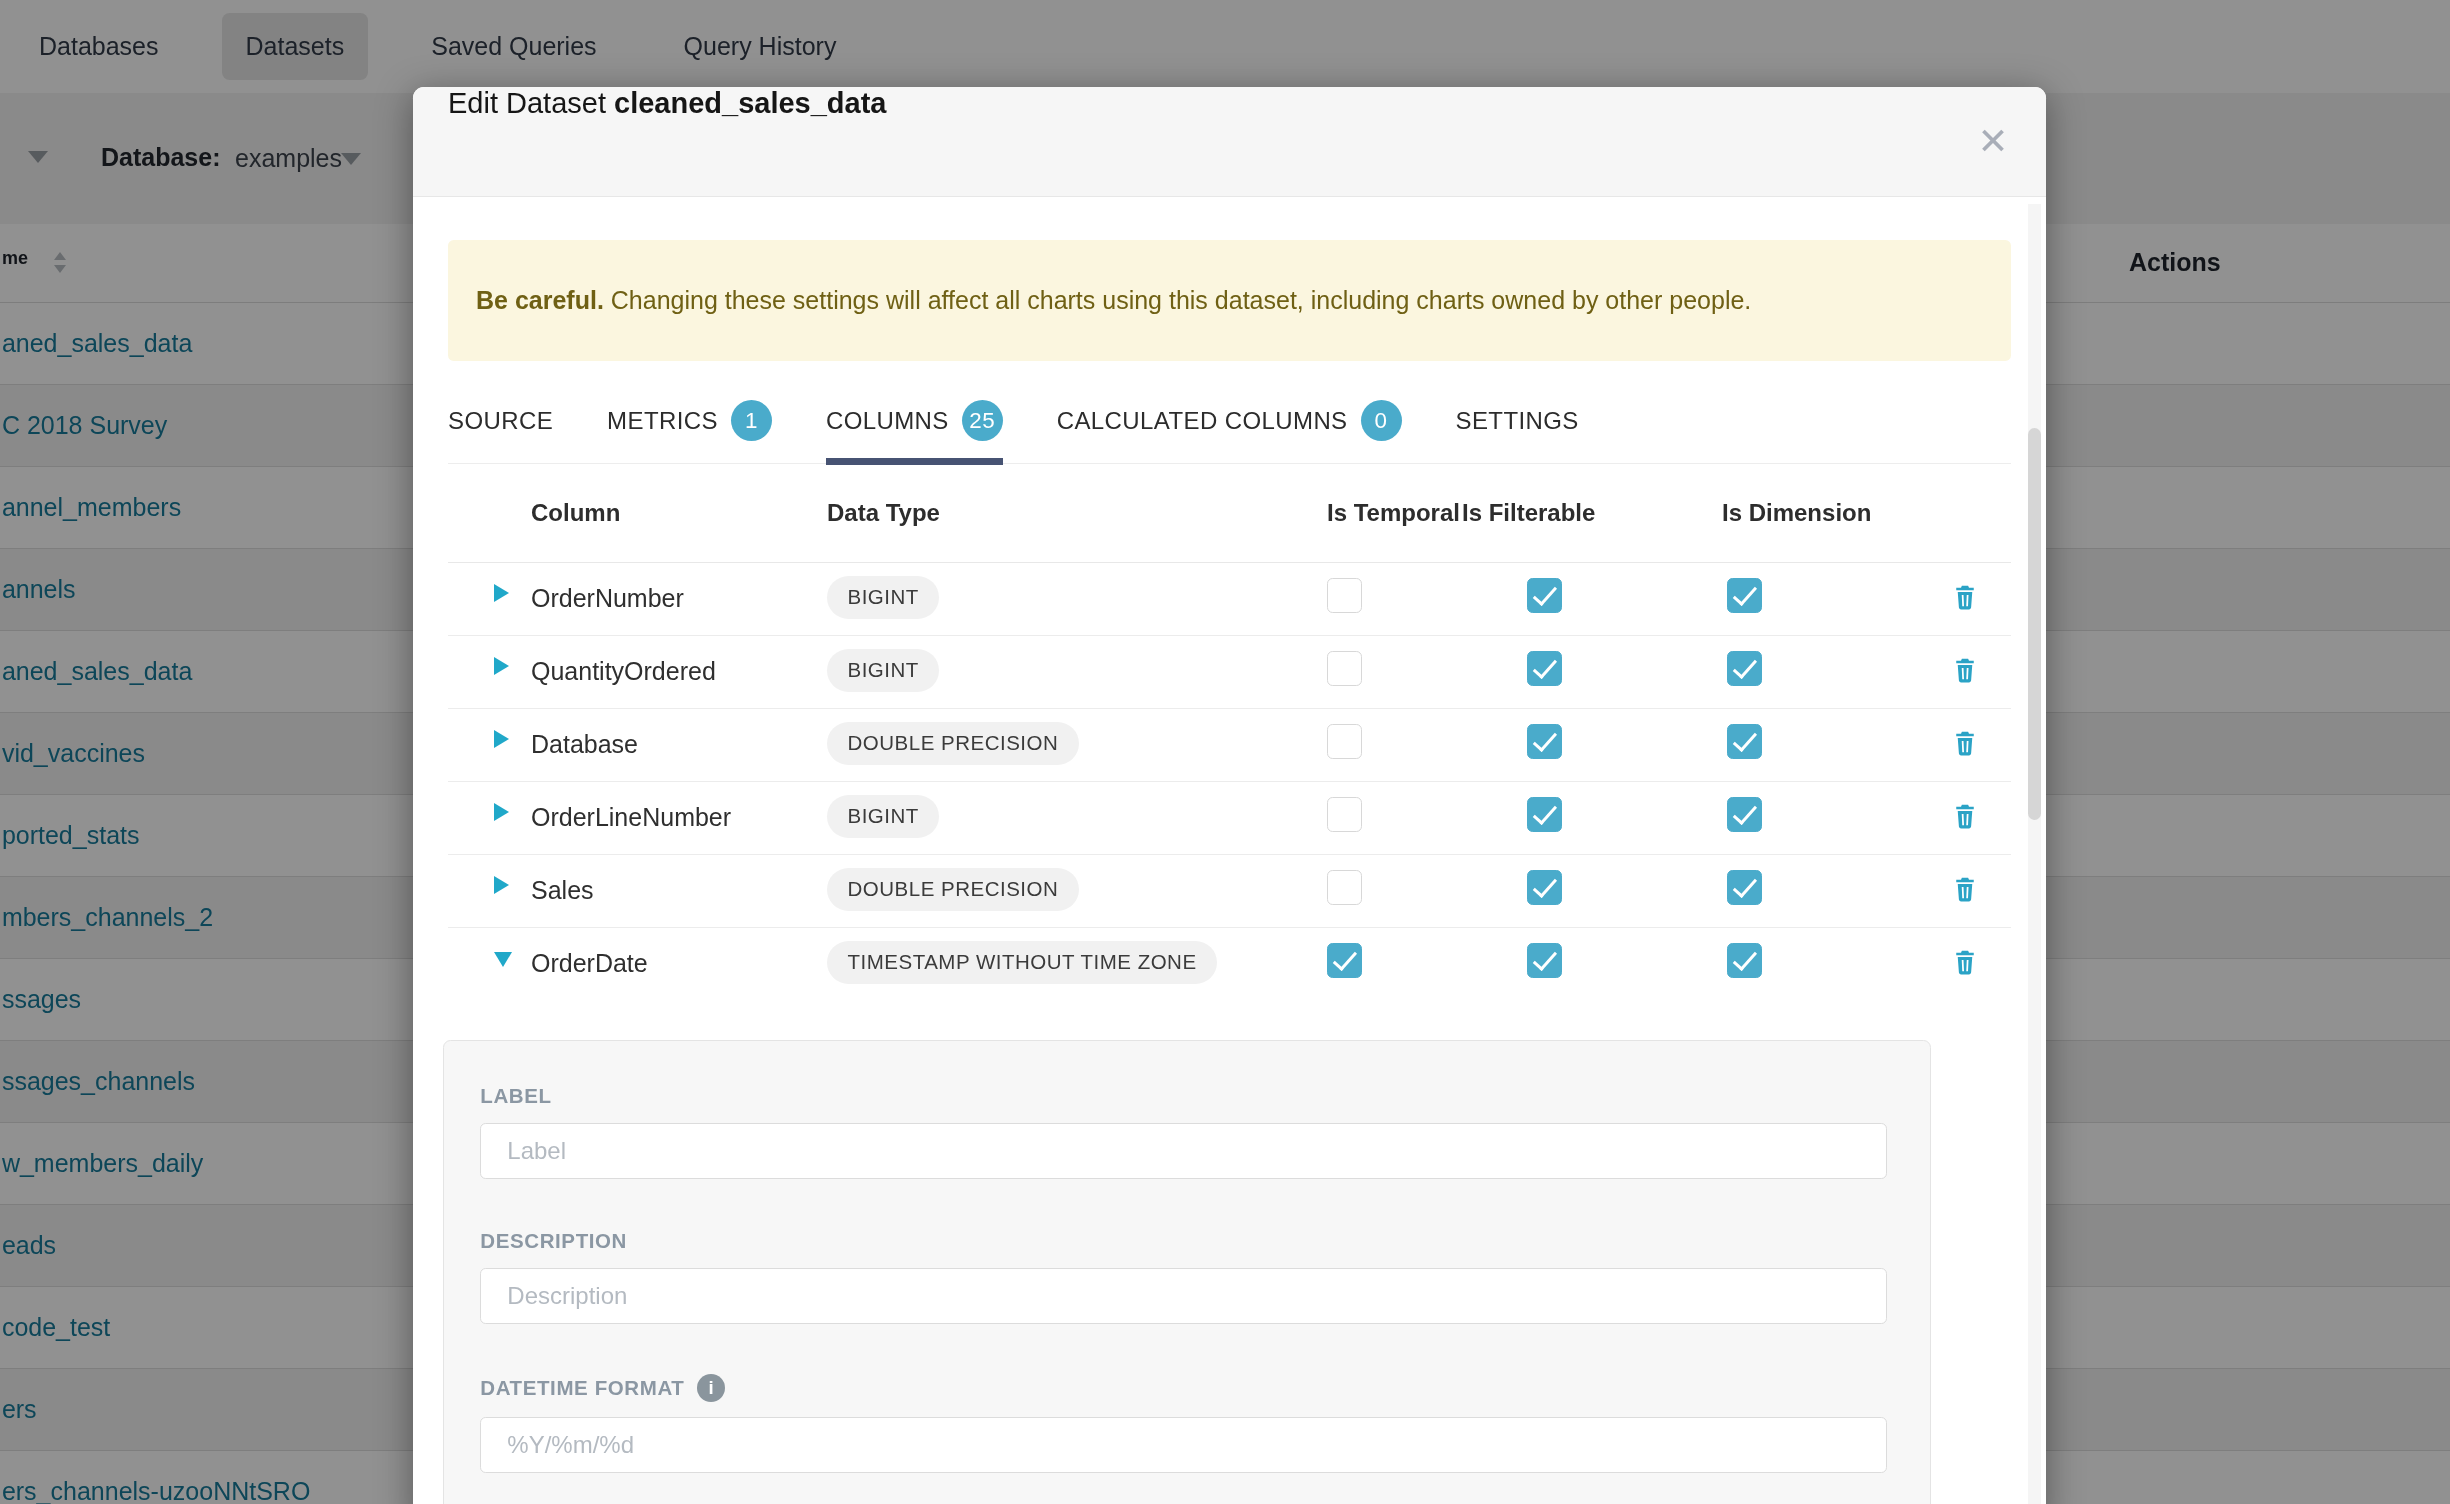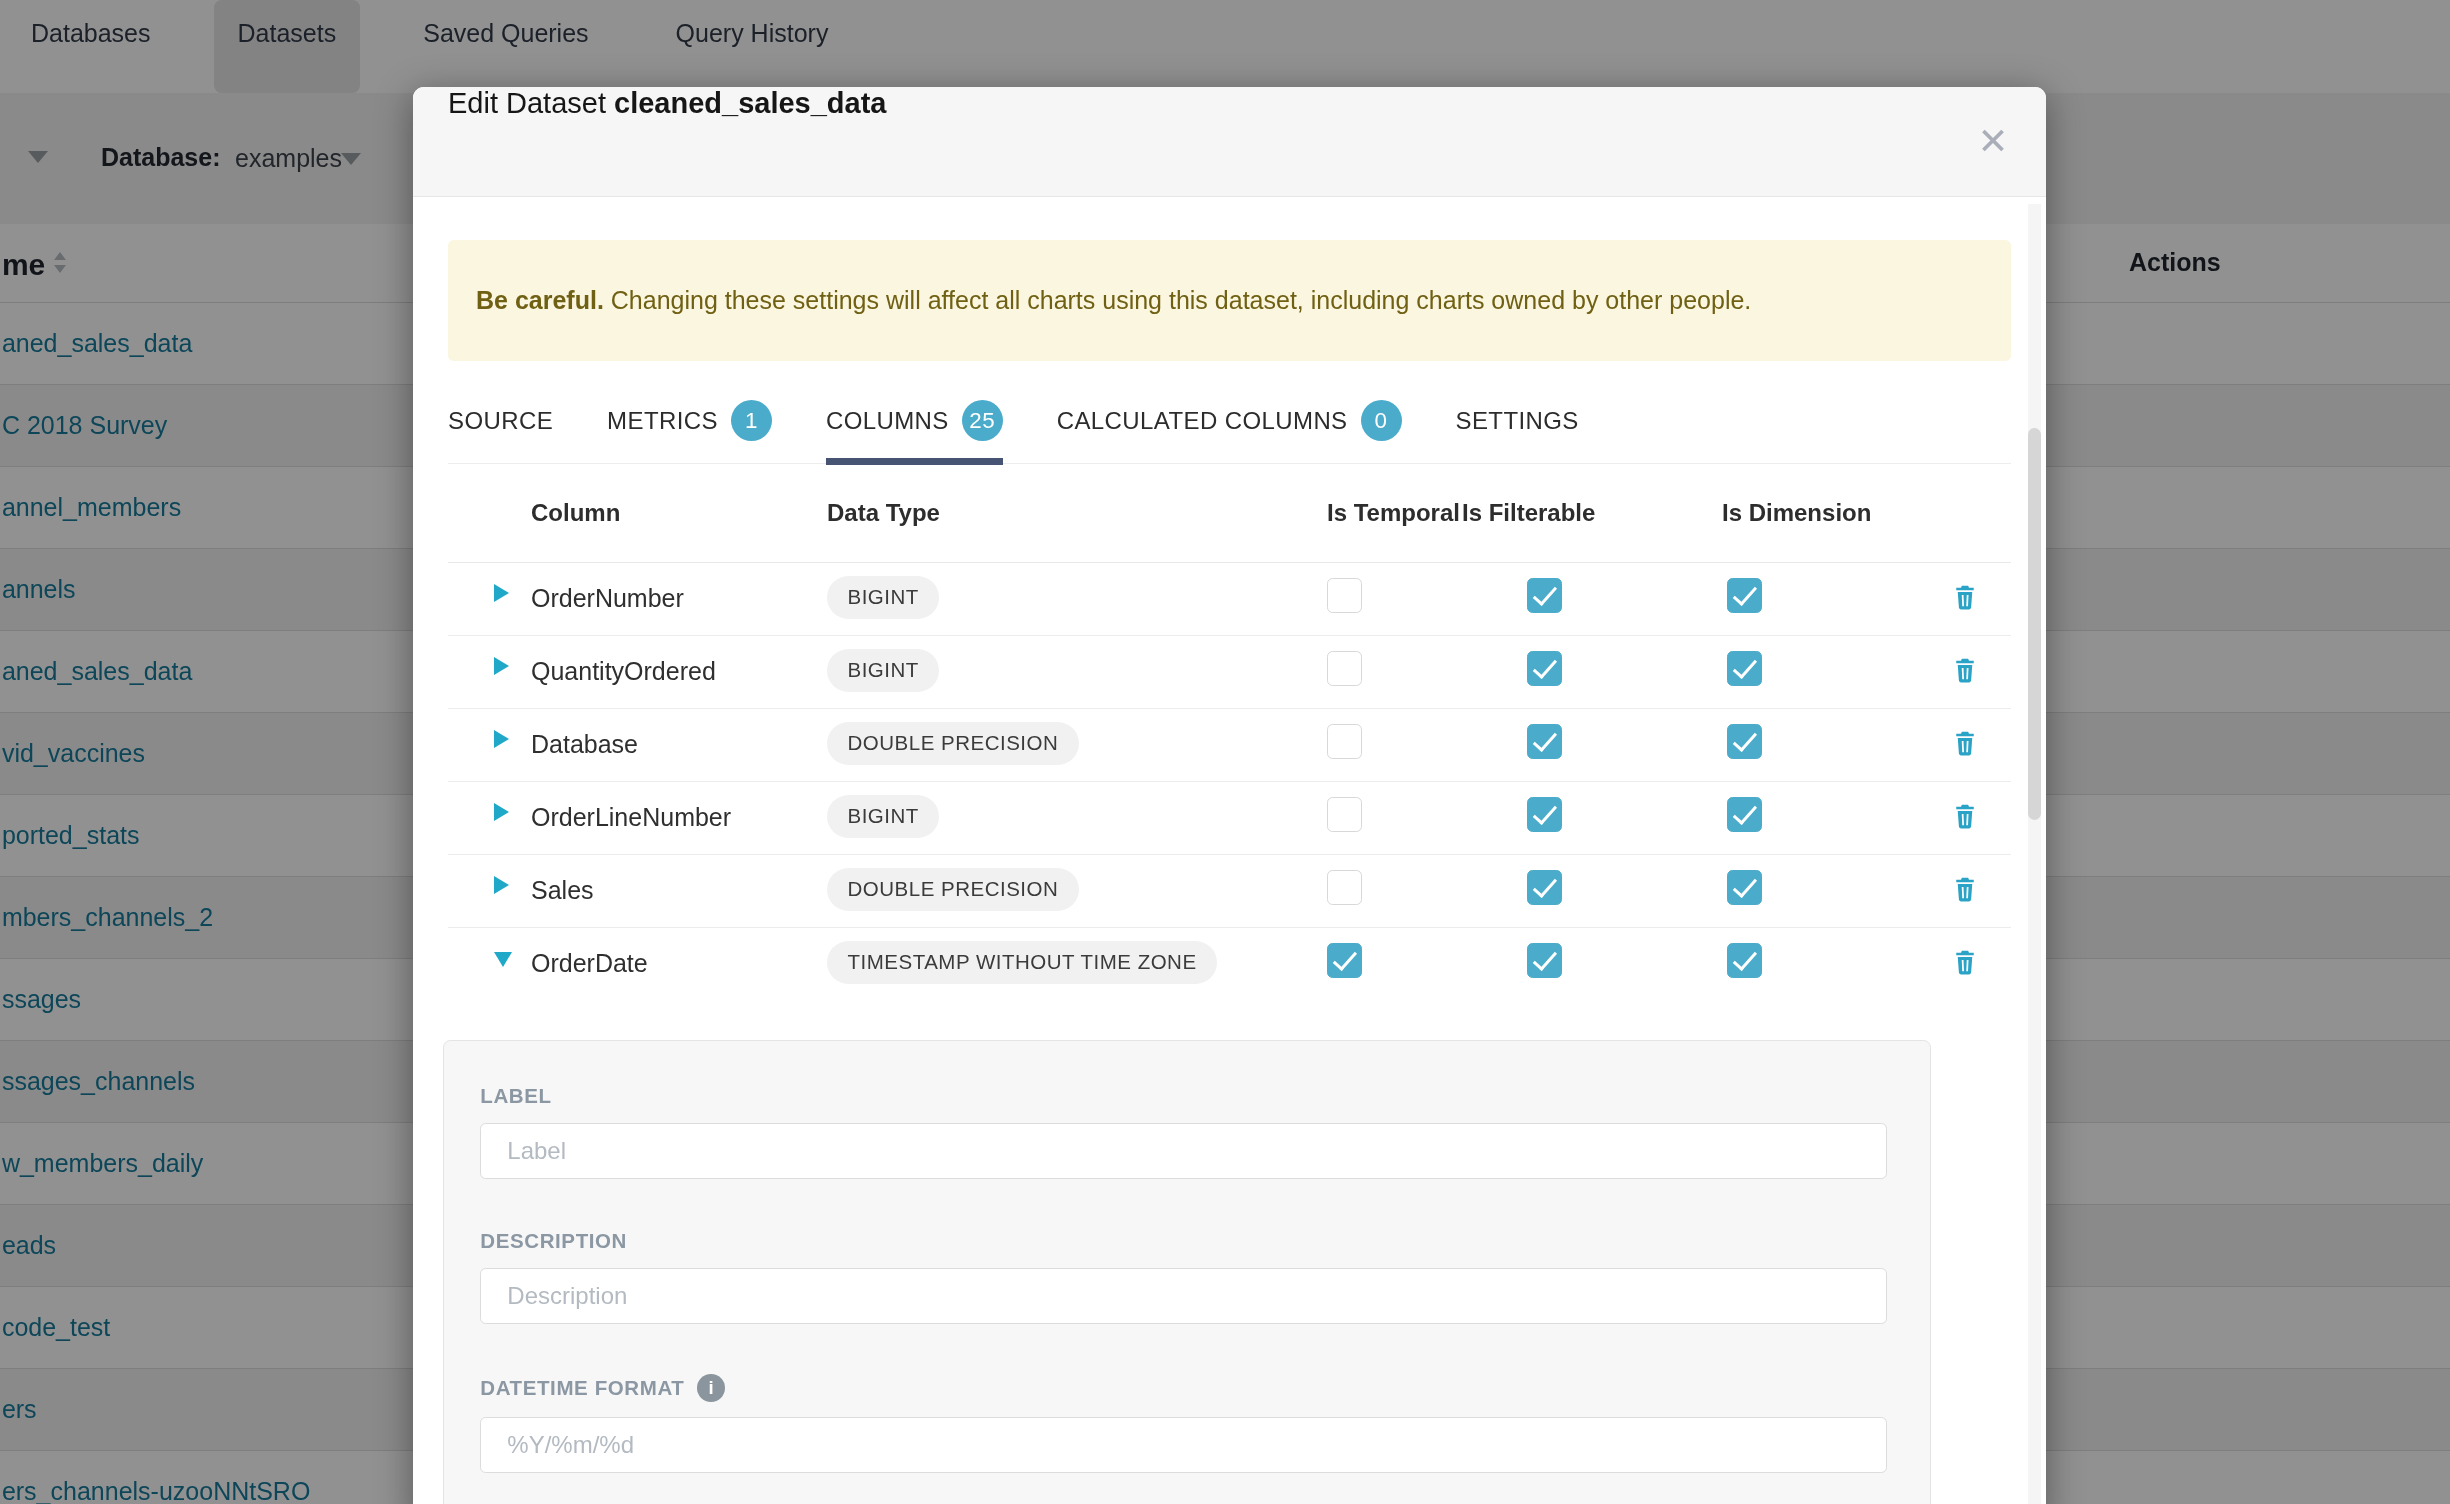--- a/index.html
+++ b/index.html
@@ -2,21 +2,21 @@
 <html style="font-size:15px"><head>
 <meta charset="utf-8">
 <style>
   * { margin:0; padding:0; box-sizing:border-box; }
   html,body { width:2450px; height:1505px; overflow:hidden; background:#fff;
     font-family:"Liberation Sans", sans-serif; }
   .stage { position:relative; width:2450px; height:1505px; overflow:hidden; }
 
   
   .nav { position:absolute; top:0; left:0; right:0; height:93px; background:#fff;
-    display:flex; padding-left:7px; z-index:1; }
+    display:flex; align-items:center; padding-left:15px; z-index:1; }
   .nav-item { font-size:25px; color:#323b49; margin-right:39px; padding:18.6px 24px;
     border-radius:7.5px; white-space:nowrap; }
   .nav-item.active { background:#e7e7e7; }
   .nav-right { position:absolute; right:0; top:0; height:93px; display:flex; align-items:center; }
   .bulk-btn { height:58px; padding:0 39px; margin-right:17px; border-radius:5.6px;
     background:#e7eff2; color:#18708f; font-size:22.4px; font-weight:700; letter-spacing:0.9px;
     display:flex; align-items:center; border:none; }
   .add-btn { width:76px; height:60px; border-radius:7.5px; background:#2aa0c2; color:#fff;
     font-size:41px; font-weight:400; display:flex; align-items:center; justify-content:center;
     margin-right:-17px; border:none; }
@@ -25,21 +25,21 @@
   .filterbar { position:absolute; top:0; left:0; right:0; height:131px; }
   .caret-down-gray { width:0; height:0; border-left:10.3px solid transparent;
     border-right:10.3px solid transparent; border-top:12px solid #9aa0a6; position:absolute; }
   .flt-c1 { left:28px; top:58px; }
   .flt-label { position:absolute; left:101px; top:50px; font-size:25px; font-weight:700; color:#23272e; }
   .flt-value { position:absolute; left:235px; top:51px; font-size:25px; color:#3c434d; }
   .flt-c2 { left:341px; top:60px; }
 
   .bg-card { position:absolute; top:131px; left:0; right:0; bottom:0; background:#fff; }
   .bg-head { height:79px; border-bottom:0.9px solid #dcdcdc; position:relative; }
-  .bg-head-name { position:absolute; left:1.9px; top:24px; font-size:30px; font-weight:700; color:#1f242c; }
+  .bg-head-name { position:absolute; left:1.9px; top:24px; font-size:18px; font-weight:700; color:#1f242c; }
   .sort-icon { position:absolute; left:54px; top:28px; width:13px; height:28px; }
   .sort-icon i { display:block; width:0; height:0; border-left:6.5px solid transparent; border-right:6.5px solid transparent; }
   .sort-up { border-bottom:8.4px solid #b9bec4; margin-bottom:4.7px; }
   .sort-dn { border-top:8.4px solid #b9bec4; }
   .bg-head-actions { position:absolute; left:2129px; top:24px; font-size:25px; font-weight:700; color:#1f242c; }
   .bgrow { height:82px; border-bottom:0.9px solid #dedede; background:#fff; position:relative; }
   .bgrow.even { background:#f3f3f3; }
   .bgrow a { position:absolute; left:1.9px; top:26px; font-size:25px; color:#187c9c; text-decoration:none; }
 
   

